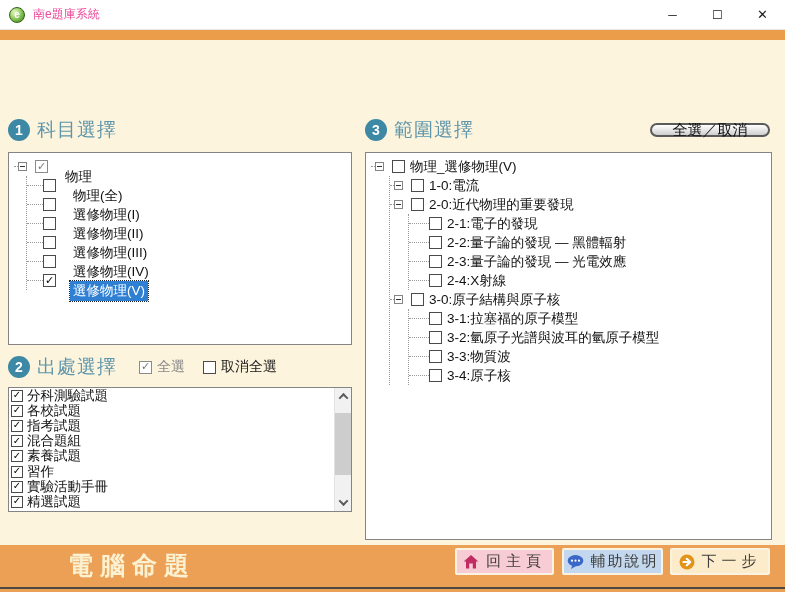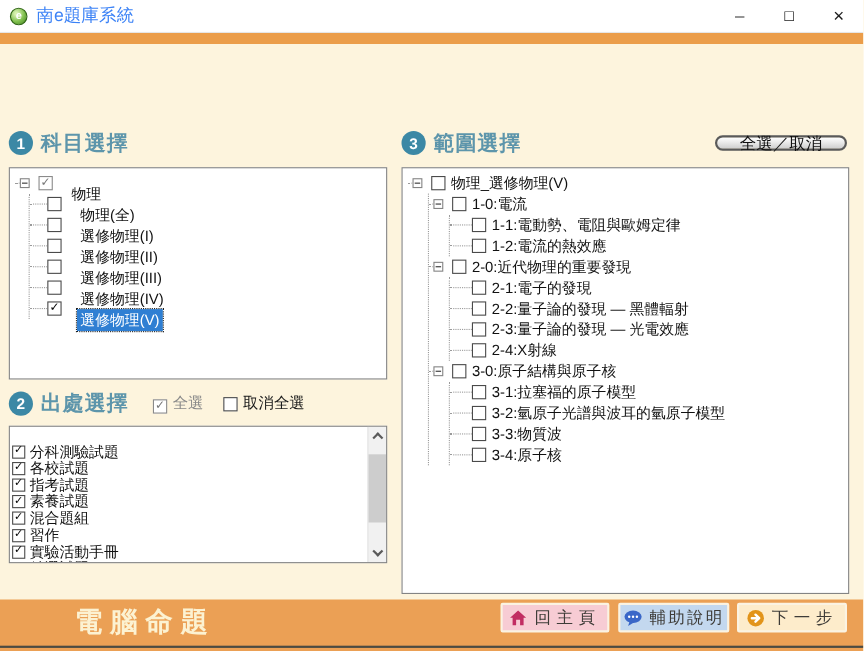--- a/index.html
+++ b/index.html
@@ -7,21 +7,21 @@
   body { font-family:"Liberation Sans","DejaVu Sans",sans-serif; }
   .window { position:relative; width:785px; height:592px; background:#fdf4dd; overflow:hidden; }
 
   
   .titlebar { position:absolute; left:0; top:0; width:785px; height:30px; background:#ffffff;
               border-bottom:1px solid #e6e6e6; display:flex; align-items:center; }
   .app-icon { width:16px; height:16px; margin-left:9px; border-radius:50%; flex:none;
               background:radial-gradient(circle at 35% 32%, #d7f0b0 10%, #7fbf4d 55%, #3f7d1f 100%);
               border:1px solid #2e6414; color:#ffffff; font-size:10px; font-weight:bold;
               display:flex; align-items:center; justify-content:center; line-height:1; }
-  .win-title { margin-left:8px; font-size:16px; color:#3b82f6; }
+  .win-title { margin-left:8px; font-size:12px; color:#ec4899; }
   .win-controls { margin-left:auto; display:flex; height:30px; }
   .win-btn { width:45px; height:30px; display:flex; align-items:center; justify-content:center;
              font-size:12px; color:#1a1a1a; }
   .win-btn.close { font-size:13px; }
 
   
   .strip { position:absolute; left:0; top:30px; width:785px; height:10px; background:#eb9d4a; }
   .steps { position:absolute; left:0; top:40px; width:785px; height:63px; background:#fbe2bf;
            border-bottom:1px solid #e8d2ab; }
   .step-label { position:absolute; top:10px; font-size:15px; font-weight:bold; color:#4f4c44; letter-spacing:2px; }
@@ -30,21 +30,21 @@
   .step-circle.active { background:radial-gradient(circle at 40% 32%, #f1fff8 15%, #9bdcc3 55%, #4aa98c 100%); }
   .arrow-line { position:absolute; top:42px; height:4px; background:#4f4f4f; }
   .arrow-head { position:absolute; top:37px; width:0; height:0;
                 border-left:10px solid #4f4f4f; border-top:7px solid transparent; border-bottom:7px solid transparent; }
 
   
   .main { position:absolute; left:0; top:103px; width:785px; height:442px; background:#fdf4dd; }
   .section-head { position:absolute; display:flex; align-items:center; }
   .num-circle { width:22px; height:22px; border-radius:50%; background:#3c88a5; color:#fff; flex:none;
                 font-weight:bold; font-size:14px; display:flex; align-items:center; justify-content:center; }
-  .section-title { font-size:19px; font-weight:bold; color:#5d95ab; letter-spacing:1px; margin-left:7px; }
+  .section-title { font-size:19px; font-weight:normal; color:#5d95ab; letter-spacing:1px; margin-left:7px; }
 
   .panel { position:absolute; background:#ffffff; border:1px solid #848484; overflow:hidden; }
 
   
   .tree { font-size:13.5px; color:#111; padding:4px 0 0 5px; white-space:nowrap; }
   .tree-row { display:flex; align-items:center; height:19px; }
   .tree-children { margin-left:12px; border-left:1px dotted #9a9a9a; }
   #range-tree .tree-children { margin-left:18px; }
   .stub { width:4px; border-top:1px dotted #9a9a9a; flex:none; }
   .stub.leaf { width:16px; }
@@ -59,21 +59,21 @@
   .cb.gray { border-color:#8a8a8a; }
   .cb.gray::after { color:#777; }
   .tlabel { padding:1px 3px; }
   #subject-tree .tlabel { margin-left:14px;margin-top:20px; }
   #range-tree .tlabel { margin-left:2px; }
   .tlabel.selected { background:#2f7fd3; color:#fff; outline:1px dotted #222; }
 
   
   .hdr-check { display:flex; align-items:center; font-size:14px; }
   .hdr-check .cb { margin-right:5px; }
-  .hdr-check.disabled { color:#8a8a8a;align-items:flex-end; }
+  .hdr-check.disabled { color:#8a8a8a; }
   .hdr-check.normal { color:#1a1a1a; }
 
   
   .list-row { display:flex; align-items:center; height:15.2px; padding-left:2px; font-size:13.5px; color:#111; white-space:nowrap; }
   .list-row .cb { width:12px; height:12px; margin-right:4px; font-size:10px; }
   .scrollbar { position:absolute; top:0; right:0; bottom:0; width:17px; background:#f1f1f1; border-left:1px solid #e3e3e3; }
   .sb-btn { position:absolute; left:0; width:16px; height:15px; display:flex; align-items:center; justify-content:center; }
   .sb-btn.up { top:1px; } .sb-btn.down { bottom:1px; }
   .chev { width:7px; height:7px; border-left:2px solid #5a5a5a; border-top:2px solid #5a5a5a; }
   .chev.up { transform:rotate(45deg) translate(1px,1px); }
@@ -173,40 +173,40 @@
         <span class="cb checked gray"></span>
         <span>全選</span>
       </div>
       <div class="hdr-check normal" style="margin-left:18px;">
         <span class="cb"></span>
         <span>取消全選</span>
       </div>
     </div>
 
     <div class="panel" style="left:8px; top:284px; width:344px; height:125px;">
-      <div id="source-list" style="padding-top:15px;">
+      <div id="source-list" style="padding-top:0;">
           <div class="list-row">
             <span class="cb checked"></span>
             <span>分科測驗試題</span>
           </div>
           <div class="list-row">
             <span class="cb checked"></span>
             <span>各校試題</span>
           </div>
           <div class="list-row">
             <span class="cb checked"></span>
             <span>指考試題</span>
           </div>
           <div class="list-row">
             <span class="cb checked"></span>
+            <span>混合題組</span>
+          </div>
+          <div class="list-row">
+            <span class="cb checked"></span>
             <span>素養試題</span>
-          </div>
-          <div class="list-row">
-            <span class="cb checked"></span>
-            <span>混合題組</span>
           </div>
           <div class="list-row">
             <span class="cb checked"></span>
             <span>習作</span>
           </div>
           <div class="list-row">
             <span class="cb checked"></span>
             <span>實驗活動手冊</span>
           </div>
           <div class="list-row">
@@ -239,32 +239,20 @@
             <span class="expander"></span>
             <span class="cb"></span>
             <span class="tlabel">物理_選修物理(V)</span>
           </div>
           <div class="tree-children">
             <div class="tree-row">
               <span class="stub"></span>
               <span class="expander"></span>
               <span class="cb"></span>
               <span class="tlabel">1-0:電流</span>
-            </div>
-            <div class="tree-children">
-              <div class="tree-row">
-                <span class="stub leaf"></span>
-                <span class="cb"></span>
-                <span class="tlabel">1-1:電動勢、電阻與歐姆定律</span>
-              </div>
-              <div class="tree-row">
-                <span class="stub leaf"></span>
-                <span class="cb"></span>
-                <span class="tlabel">1-2:電流的熱效應</span>
-              </div>
             </div>
             <div class="tree-row">
               <span class="stub"></span>
               <span class="expander"></span>
               <span class="cb"></span>
               <span class="tlabel">2-0:近代物理的重要發現</span>
             </div>
             <div class="tree-children">
               <div class="tree-row">
                 <span class="stub leaf"></span>

